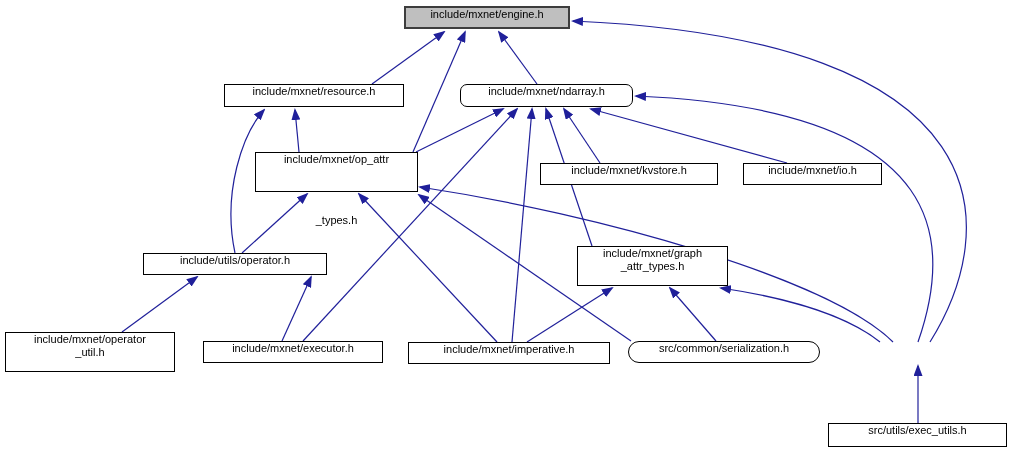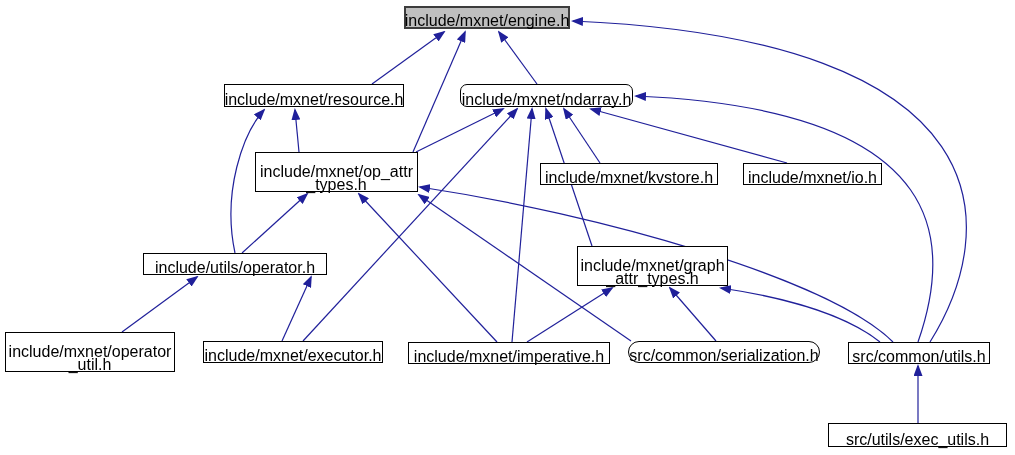--- a/index.html
+++ b/index.html
@@ -22,22 +22,22 @@
     height: 455px;
   }
   .node {
     position: absolute;
     box-sizing: border-box;
     background: #ffffff;
     border: 1px solid #000000;
     display: flex;
     flex-direction: column;
     align-items: center;
-    justify-content: flex-end;
-    font-size: 16px;
+    justify-content: flex-start;
+    font-size: 11px;
     line-height: 13px;
     color: #000000;
     text-align: center;
     white-space: nowrap;
     cursor: pointer;
   }
   .node.main {
     background: #bfbfbf;
     border: 2px solid #3d3d3d;
   }
@@ -81,21 +81,21 @@
   </svg>
 <div class="node main" style="left: 404px; top: 6px; width: 166px; height: 23px;">
       <div class="lbl">include/mxnet/engine.h</div>
     </div>
     <div class="node" style="left: 200px; top: 84px; width: 180px; height: 23px; margin-left: 24px;">
       <div class="lbl">include/mxnet/resource.h</div>
     </div>
     <div class="node" style="left: 460px; top: 84px; width: 173px; height: 23px; border-radius: 7px;">
       <div class="lbl">include/mxnet/ndarray.h</div>
     </div>
-    <div class="node" style="left: 255px; top: 152px; width: 163px; height: 40px;">
+    <div class="node" style="left: 255px; top: 152px; width: 163px; height: 40px; gap: 48px;">
       <div class="lbl">include/mxnet/op_attr</div>
       <div class="lbl">_types.h</div>
     </div>
     <div class="node" style="left: 540px; top: 163px; width: 178px; height: 22px;">
       <div class="lbl">include/mxnet/kvstore.h</div>
     </div>
     <div class="node" style="left: 743px; top: 163px; width: 139px; height: 22px;">
       <div class="lbl">include/mxnet/io.h</div>
     </div>
     <div class="node" style="left: 143px; top: 253px; width: 184px; height: 22px;">
@@ -111,19 +111,16 @@
     </div>
     <div class="node" style="left: 203px; top: 341px; width: 180px; height: 22px;">
       <div class="lbl">include/mxnet/executor.h</div>
     </div>
     <div class="node" style="left: 408px; top: 342px; width: 202px; height: 22px;">
       <div class="lbl">include/mxnet/imperative.h</div>
     </div>
     <div class="node" style="left: 628px; top: 341px; width: 192px; height: 22px; border-radius: 11px;">
       <div class="lbl">src/common/serialization.h</div>
     </div>
-    <div class="node" style="left: 848px; top: 342px; width: 142px; height: 22px;">
-      <div class="lbl">src/common/utils.h</div>
-    </div>
     <div class="node" style="left: 828px; top: 423px; width: 179px; height: 24px;">
       <div class="lbl">src/utils/exec_utils.h</div>
     </div>
   </div>
 
 </body></html>

